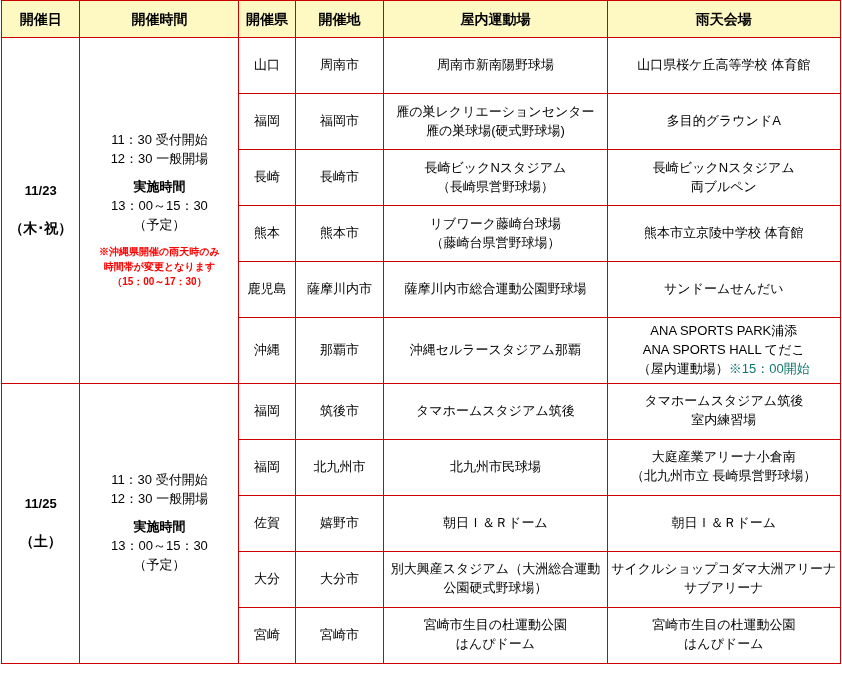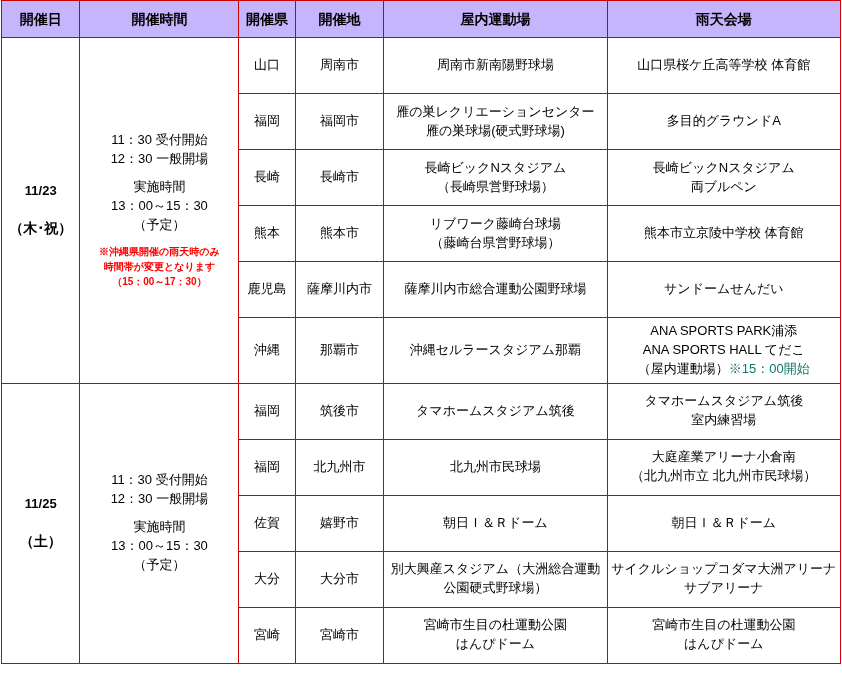--- a/index.html
+++ b/index.html
@@ -23,21 +23,21 @@
   table.schedule td {
     border: 1px solid #cc0000;
     text-align: center;
     vertical-align: middle;
     font-size: 13px;
     line-height: 1.45;
     color: #000000;
     padding: 4px 3px;
   }
   table.schedule thead th {
-    background: #c4b5fd;
+    background: #fef9c3;
     font-weight: bold;
     font-size: 14px;
     height: 30px;
     padding: 3px 2px;
   }
   col.c-date   { width: 78px; }
   col.c-time   { width: 158px; }
   col.c-pref   { width: 56px; }
   col.c-city   { width: 88px; }
   col.c-fine   { width: 222px; }
@@ -53,21 +53,21 @@
     display: block;
     margin-top: 17px;
   }
   td.time-cell {
     font-size: 13px;
     line-height: 1.55;
     padding: 6px 4px;
   }
   td.time-cell .tline { display: block; }
   td.time-cell .spacer { display: block; height: 9px; }
-  td.time-cell .bold { font-weight: normal; }
+  td.time-cell .bold { font-weight: bold; }
   td.time-cell .note {
     display: block;
     color: #ff0000;
     font-weight: bold;
     font-size: 10px;
     line-height: 1.5;
     margin-top: 10px;
   }
   td.pref-cell, td.city-cell {
     font-size: 13.5px;
@@ -218,21 +218,21 @@
     </tr>
 
     <tr class="row-h">
       <td class="pref-cell">福岡</td>
       <td class="city-cell">北九州市</td>
       <td class="venue-cell">
         <span class="l">北九州市民球場</span>
       </td>
       <td class="venue-cell">
         <span class="l">大庭産業アリーナ小倉南</span>
-        <span class="l">（北九州市立 北九州市民球場）</span>
+        <span class="l">（北九州市立 長崎県営野球場）</span>
       </td>
     </tr>
 
     <tr class="row-h">
       <td class="pref-cell">佐賀</td>
       <td class="city-cell">嬉野市</td>
       <td class="venue-cell">
         <span class="l">朝日Ｉ＆Ｒドーム</span>
       </td>
       <td class="venue-cell">

